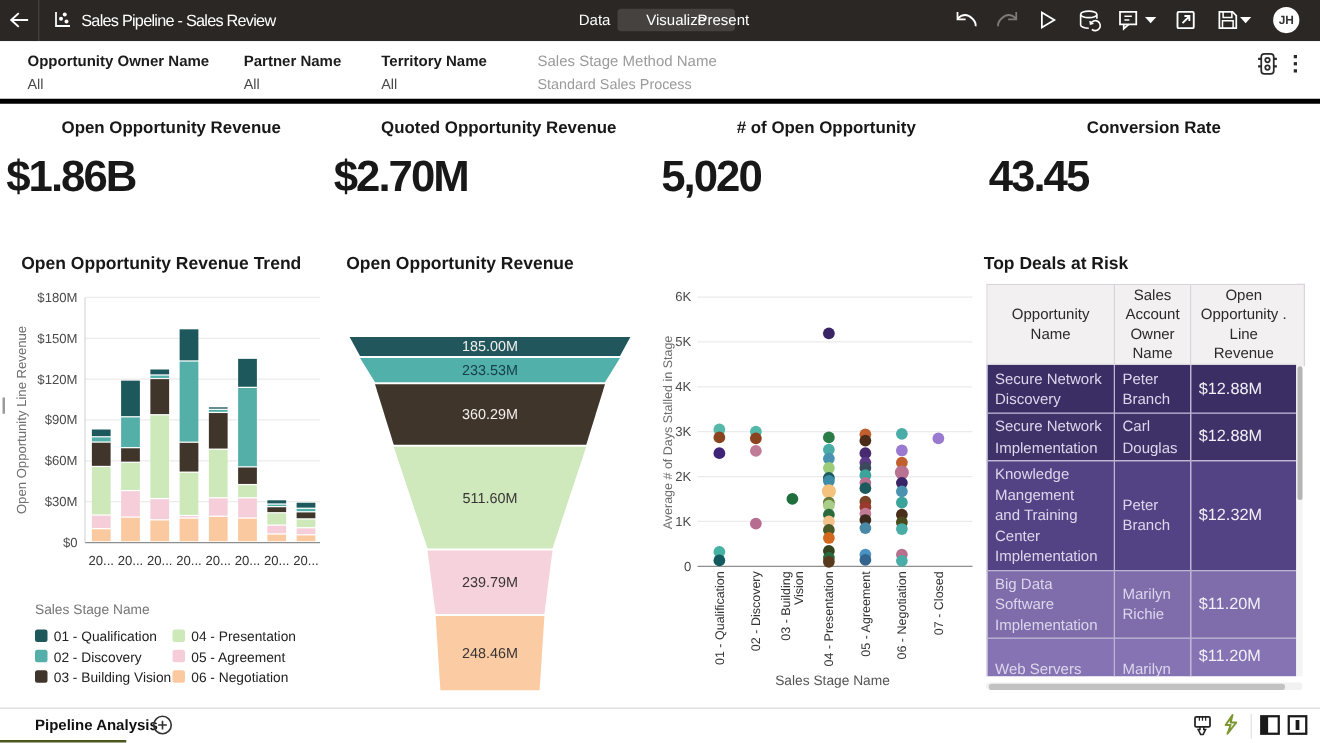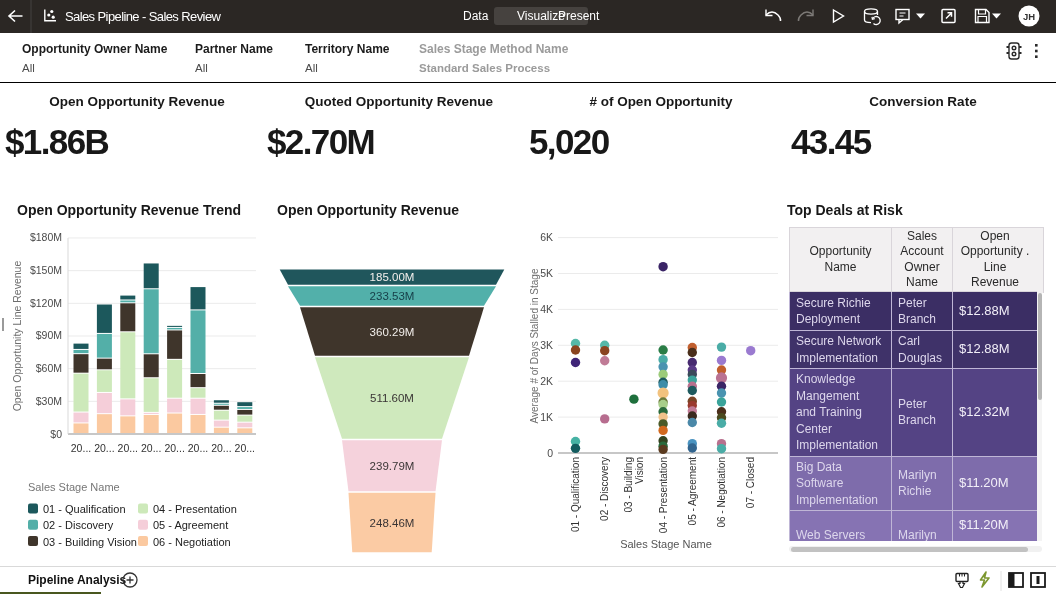--- a/index.html
+++ b/index.html
@@ -10,24 +10,24 @@
 
   
   #nav { position:absolute; left:0; top:0; width:1056px; height:33px; background:#2b2724; }
   #nav svg { position:absolute; }
   .navtxt { position:absolute; color:#fff; }
   #title { left:65px; top:8.5px; font-size:13px; letter-spacing:-0.6px; }
   .tab { position:absolute; top:0; height:33px; line-height:33px; color:#fff; font-size:12px; }
   #tabviz { left:494px; top:7px; height:18px; line-height:18px; padding:0 23px; background:#46423f; border-radius:3px; }
 
   
-  #filters { position:absolute; left:0; top:33px; width:1056px; height:50px; background:#fff; border-bottom:1px solid #000000;text-align:right; }
+  #filters { position:absolute; left:0; top:33px; width:1056px; height:50px; background:#fff; border-bottom:4px solid #000000;text-align:right; }
   .flabel { position:absolute; top:9px; font-size:12px; font-weight:bold; color:#1b1b1b; }
   .fval { position:absolute; top:29px; font-size:11.5px; color:#4a4a4a; }
-  .gray { color:#9b9b9b !important; font-weight:bold; }
+  .gray { color:#9b9b9b !important; font-weight:normal;margin-left:11px; }
 
   .kpi-t { position:absolute; top:94px; width:264px; text-align:center; font-size:13.5px; font-weight:bold; color:#181818; }
   .kpi-v { position:absolute; top:122px; width:264px; text-align:left; font-size:35px; font-weight:bold; letter-spacing:-1.6px; color:#181818; }
 
   .ctitle { position:absolute; top:202px; font-size:14px; font-weight:bold; color:#181818; }
 
   
   #tbl { position:absolute; left:789px; top:227px; width:248px; height:314px; overflow:hidden; font-size:12px; }
   #tbl table { border-collapse:collapse; width:248px; table-layout:fixed; }
   #tbl th { background:#f2f0f1; color:#2a2a2a; font-weight:normal; text-align:center; vertical-align:middle; border:1px solid #d9d5da; padding:0 2px; font-size:12px; line-height:15.5px; height:64px;}
@@ -336,21 +336,21 @@
           <col style="width:61px">
           <col style="width:85px">
         </colgroup>
       <tbody>
           <tr>
         <th>Opportunity<br>Name</th>
         <th>Sales<br>Account<br>Owner<br>Name</th>
         <th>Open<br>Opportunity .<br>Line<br>Revenue</th>
       </tr>
       <tr style="height:39px" bgcolor="#3b2e64">
-            <td>Secure Richie Deployment</td>
+            <td>Secure Network Discovery</td>
             <td>Peter Branch</td>
             <td class="v">$12.88M</td>
           </tr>
       <tr style="height:37px" bgcolor="#3f3269">
             <td>Secure Network Implementation</td>
             <td>Carl Douglas</td>
             <td class="v">$12.88M</td>
           </tr>
       <tr style="height:86px" bgcolor="#544384">
             <td>Knowledge<br>Mangement<br>and Training<br>Center<br>Implementation</td>

